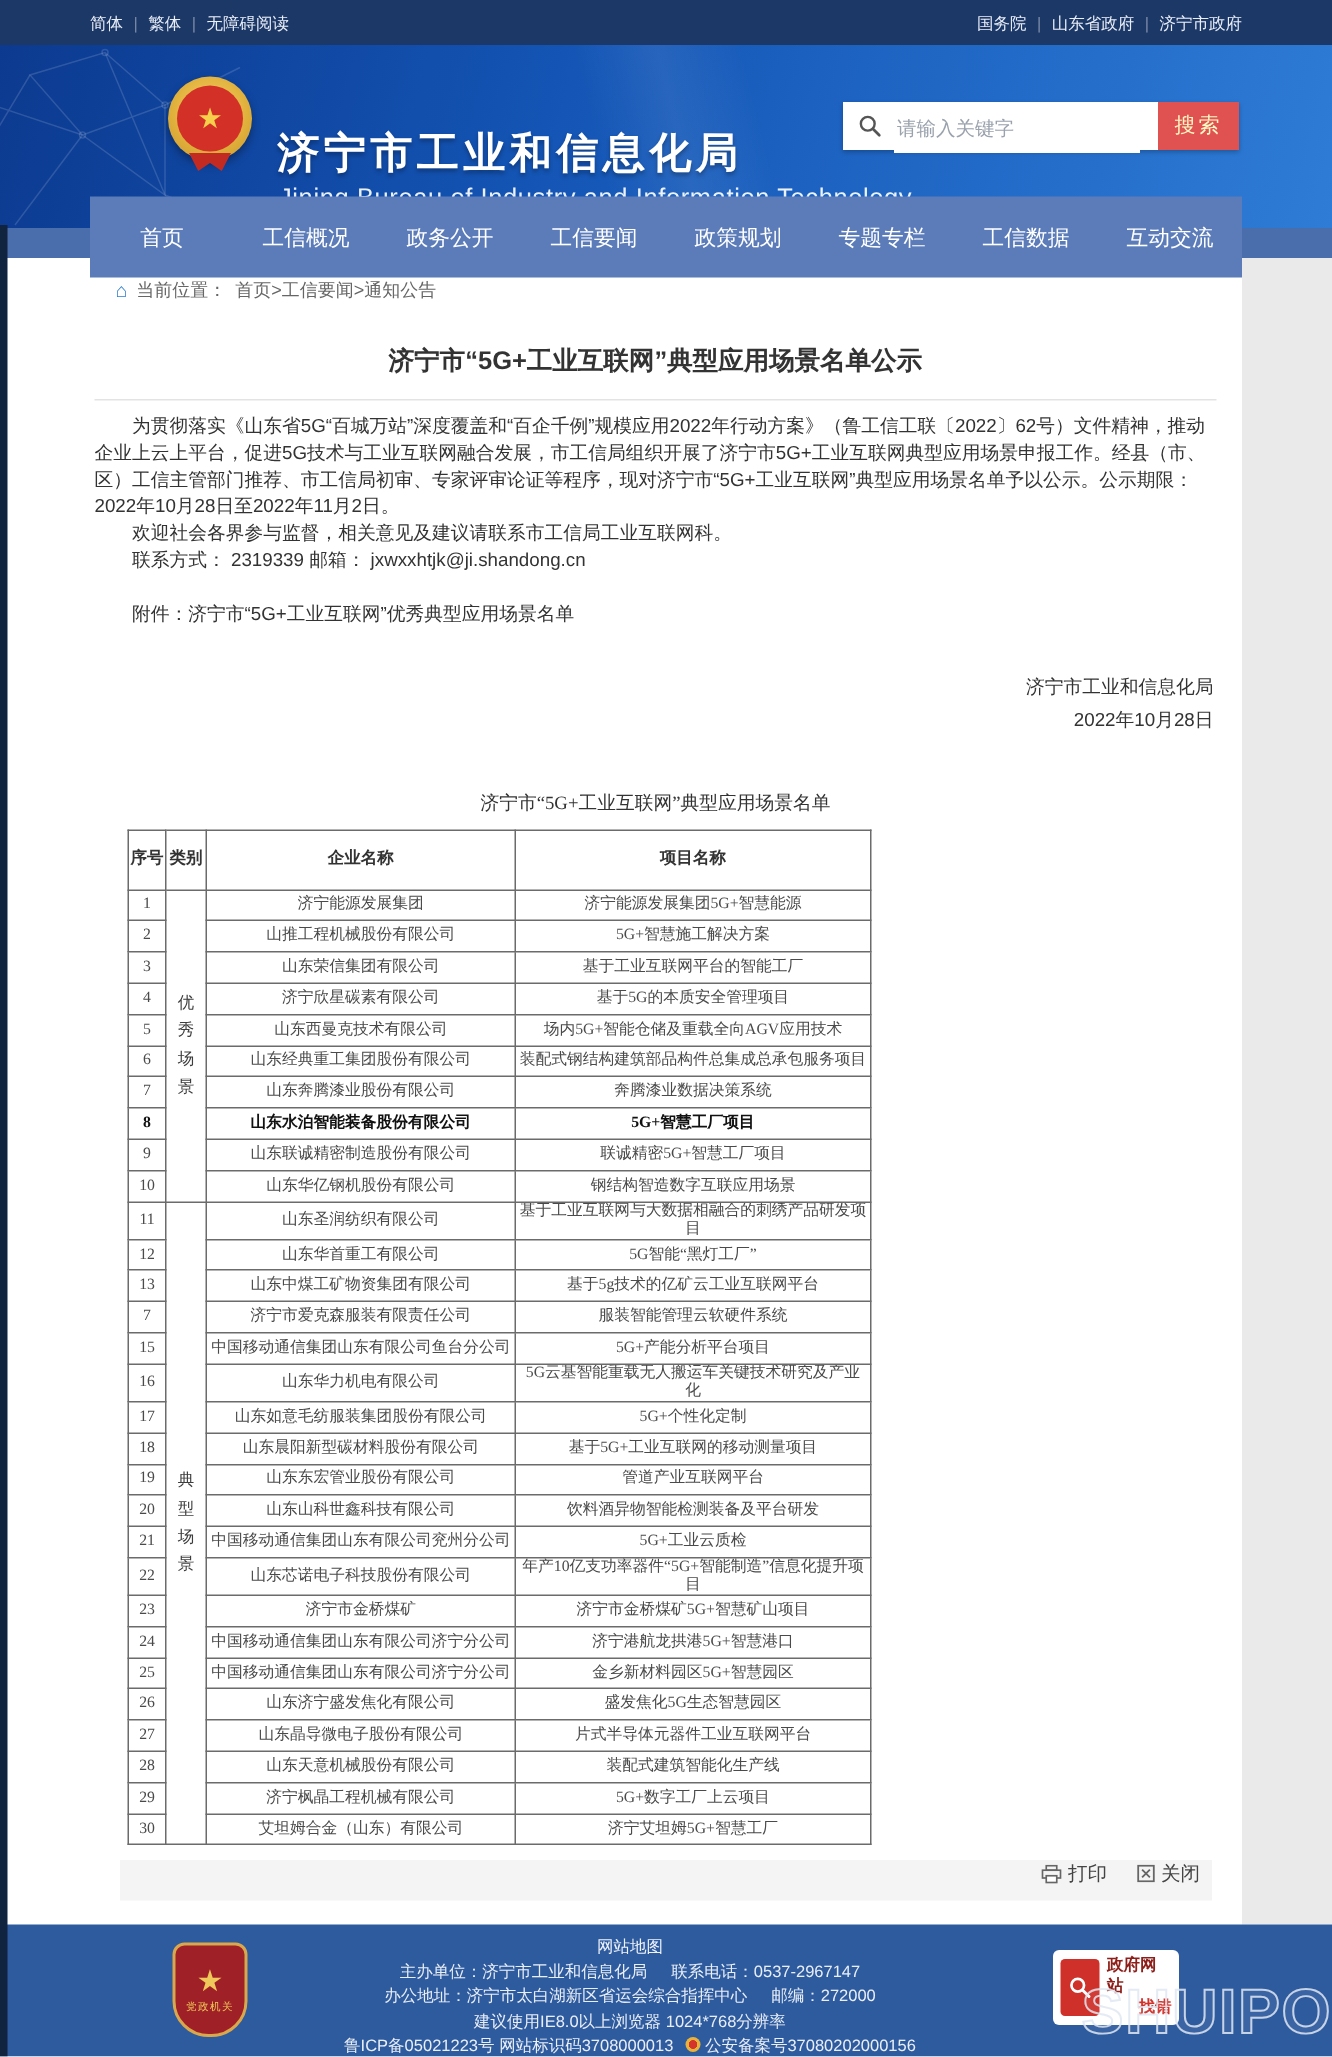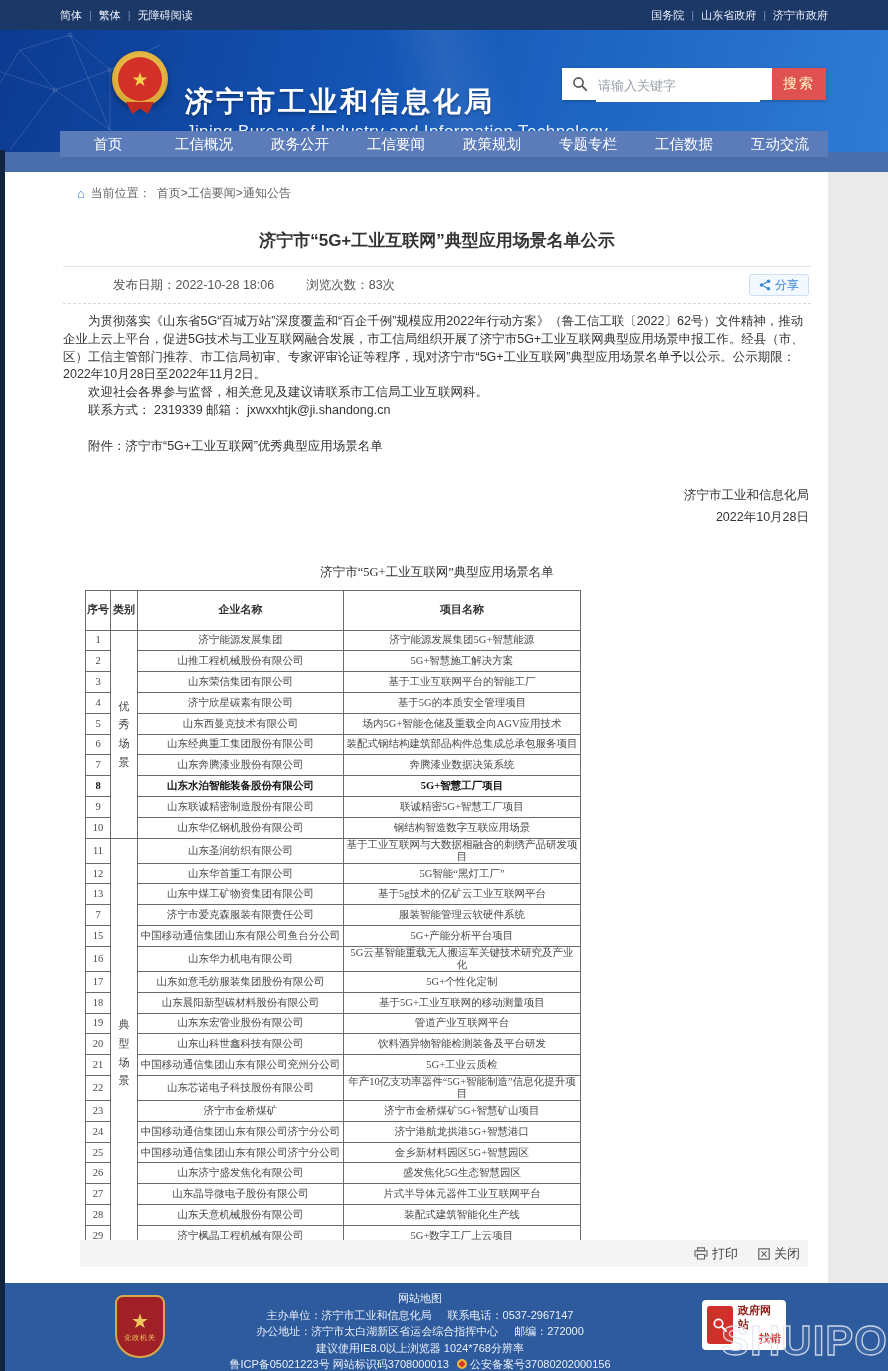--- a/index.html
+++ b/index.html
@@ -40,21 +40,21 @@
   .search-box{flex:1;position:relative;background:#fff;}
   .search-box input{position:absolute;left:34px;top:0;width:160px;height:32px;border:none;outline:none;
     font-size:13px;color:#444;font-family:inherit;}
   .search-box input::placeholder{color:#9aa2ad;}
   .search-ic{position:absolute;left:10px;top:8px;}
   .search-btn{width:54px;background:#e05151;color:#fef9c3;font-size:14px;border:none;
     display:flex;align-items:center;justify-content:center;cursor:pointer;font-family:inherit;letter-spacing:2px;}
 
   
   .navband{position:absolute;top:152px;left:0;width:888px;height:20px;background:#4a6dac;}
-  .nav{position:absolute;top:131px;left:60px;width:768px;height:26px;background:#5b7cb9;
+  .nav{position:absolute;top:131px;left:60px;width:768px;height:54px;background:#5b7cb9;
     display:flex;z-index:4;}
   .nav a{flex:1;display:flex;align-items:center;justify-content:center;color:#fff;font-size:14.5px;}
 
   
   .edge{position:absolute;left:0;top:150px;width:5px;height:1221px;background:#10233f;z-index:40;}
   .side-right{position:absolute;left:828px;top:172px;width:60px;height:1111px;background:#eaeaea;}
   .wrapper{position:absolute;left:60px;top:172px;width:768px;height:1111px;background:#fff;box-sizing:border-box;}
 
   .breadcrumb{height:24px;padding:9px 0 0 17px;display:flex;align-items:center;gap:6px;
     font-size:12px;color:#666;}
@@ -81,21 +81,21 @@
   table.scene{margin:9px 0 0 22px;border-collapse:collapse;table-layout:fixed;
     font-family:"Liberation Serif","DejaVu Serif",serif;color:#4a4a4a;}
   table.scene th,table.scene td{border:1px solid #6b6b6b;text-align:center;vertical-align:middle;
     overflow:hidden;}
   table.scene th{height:39px;font-size:11px;font-weight:bold;color:#333;padding:0 1px;word-break:break-all;line-height:1.6;}
   table.scene td{height:19.8px;font-size:10.5px;padding:0 2px;line-height:1.15;}
   table.scene td.cat{font-size:11px;word-break:break-all;line-height:1.7;color:#3d3d3d;padding:0 3px;}
   table.scene tr.hl td{font-weight:bold;color:#111;}
 
   .print-bar{position:absolute;left:20px;top:1068px;width:728px;height:27px;background:#f4f4f4;
-    display:flex;align-items:center;justify-content:flex-end;gap:20px;
+    display:flex;align-items:flex-start;justify-content:flex-end;gap:20px;
     font-size:13px;color:#444;box-sizing:border-box;padding-right:8px;}
   .print-bar .act{display:flex;align-items:center;gap:4px;color:#444;}
 
   
   .footer{position:absolute;top:1283px;left:0;width:888px;height:88px;background:#2e5b9e;
     color:#e9eef7;font-size:11px;overflow:hidden;z-index:5;}
   .footer a{color:#eef3fb;}
   .footer-center{position:absolute;left:0;top:7px;width:840px;text-align:center;line-height:16.5px;}
   .footer-center .gap{display:inline-block;width:16px;}
   .police-ic{display:inline-block;width:10px;height:10px;border-radius:50%;vertical-align:-1px;
@@ -171,38 +171,20 @@
 
   <div class="breadcrumb">
     <span class="crumb-home">⌂</span>
     <span>当前位置：</span>
     <span>首页&gt;工信要闻&gt;通知公告</span>
   </div>
 
   <div class="article">
     <div class="article-title">济宁市“5G+工业互联网”典型应用场景名单公示</div>
 
-    <div class="meta">
-      <span class="meta-date">
-        <span>发布日期：</span><span>2022-10-28 18:06</span>
-      </span>
-      <span class="meta-views">
-        <span>浏览次数：</span><span>83次</span>
-      </span>
-      <span class="share-btn">
-        <svg width="12" height="12" viewBox="0 0 12 12">
-          <circle cx="2.5" cy="6" r="1.8" fill="#3a87d8"></circle>
-          <circle cx="9.5" cy="2.3" r="1.8" fill="#3a87d8"></circle>
-          <circle cx="9.5" cy="9.7" r="1.8" fill="#3a87d8"></circle>
-          <line x1="3.9" y1="5.2" x2="8.2" y2="3" stroke="#3a87d8" stroke-width="1.1"></line>
-          <line x1="3.9" y1="6.8" x2="8.2" y2="9" stroke="#3a87d8" stroke-width="1.1"></line>
-        </svg>
-        <span>分享</span>
-      </span>
-    </div>
 
     <div class="body-text">
       <p>为贯彻落实《山东省5G“百城万站”深度覆盖和“百企千例”规模应用2022年行动方案》（鲁工信工联〔2022〕62号）文件精神，推动企业上云上平台，促进5G技术与工业互联网融合发展，市工信局组织开展了济宁市5G+工业互联网典型应用场景申报工作。经县（市、区）工信主管部门推荐、市工信局初审、专家评审论证等程序，现对济宁市“5G+工业互联网”典型应用场景名单予以公示。公示期限：2022年10月28日至2022年11月2日。</p>
       <p>欢迎社会各界参与监督，相关意见及建议请联系市工信局工业互联网科。</p>
       <p>联系方式： 2319339 邮箱： jxwxxhtjk@ji.shandong.cn</p>
     </div>
 
     <div class="attachment">附件：济宁市“5G+工业互联网”优秀典型应用场景名单</div>
 
     <div class="signature">

